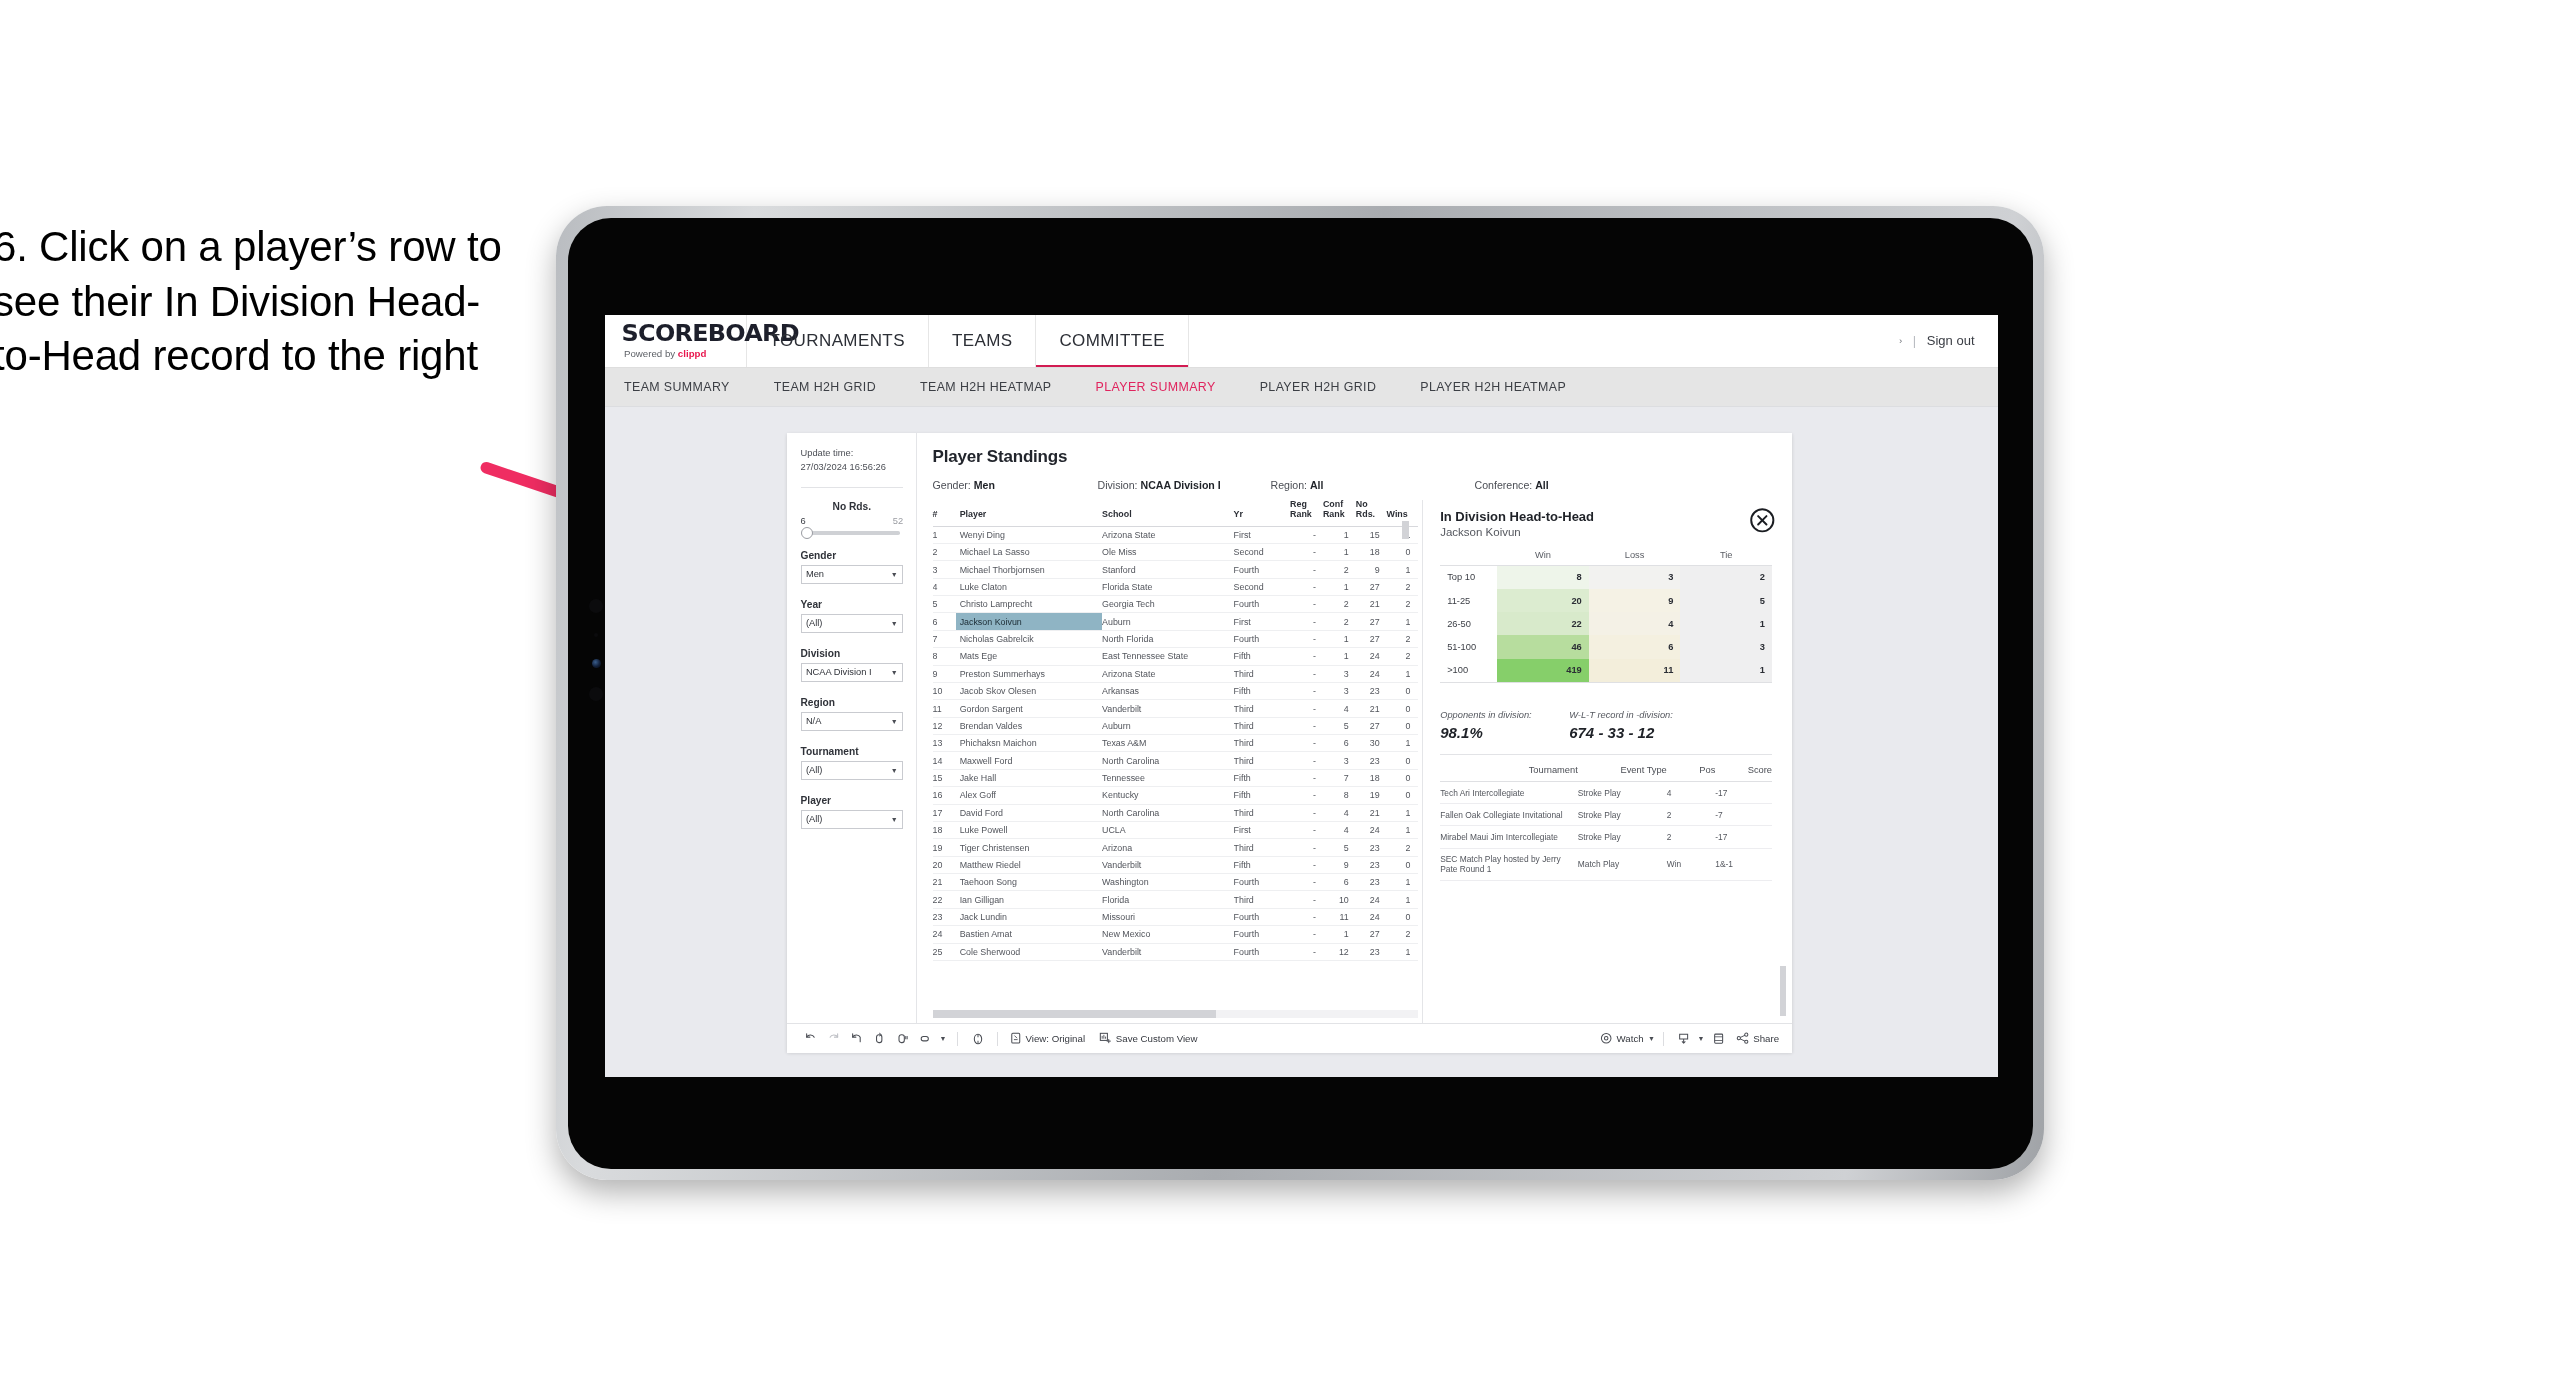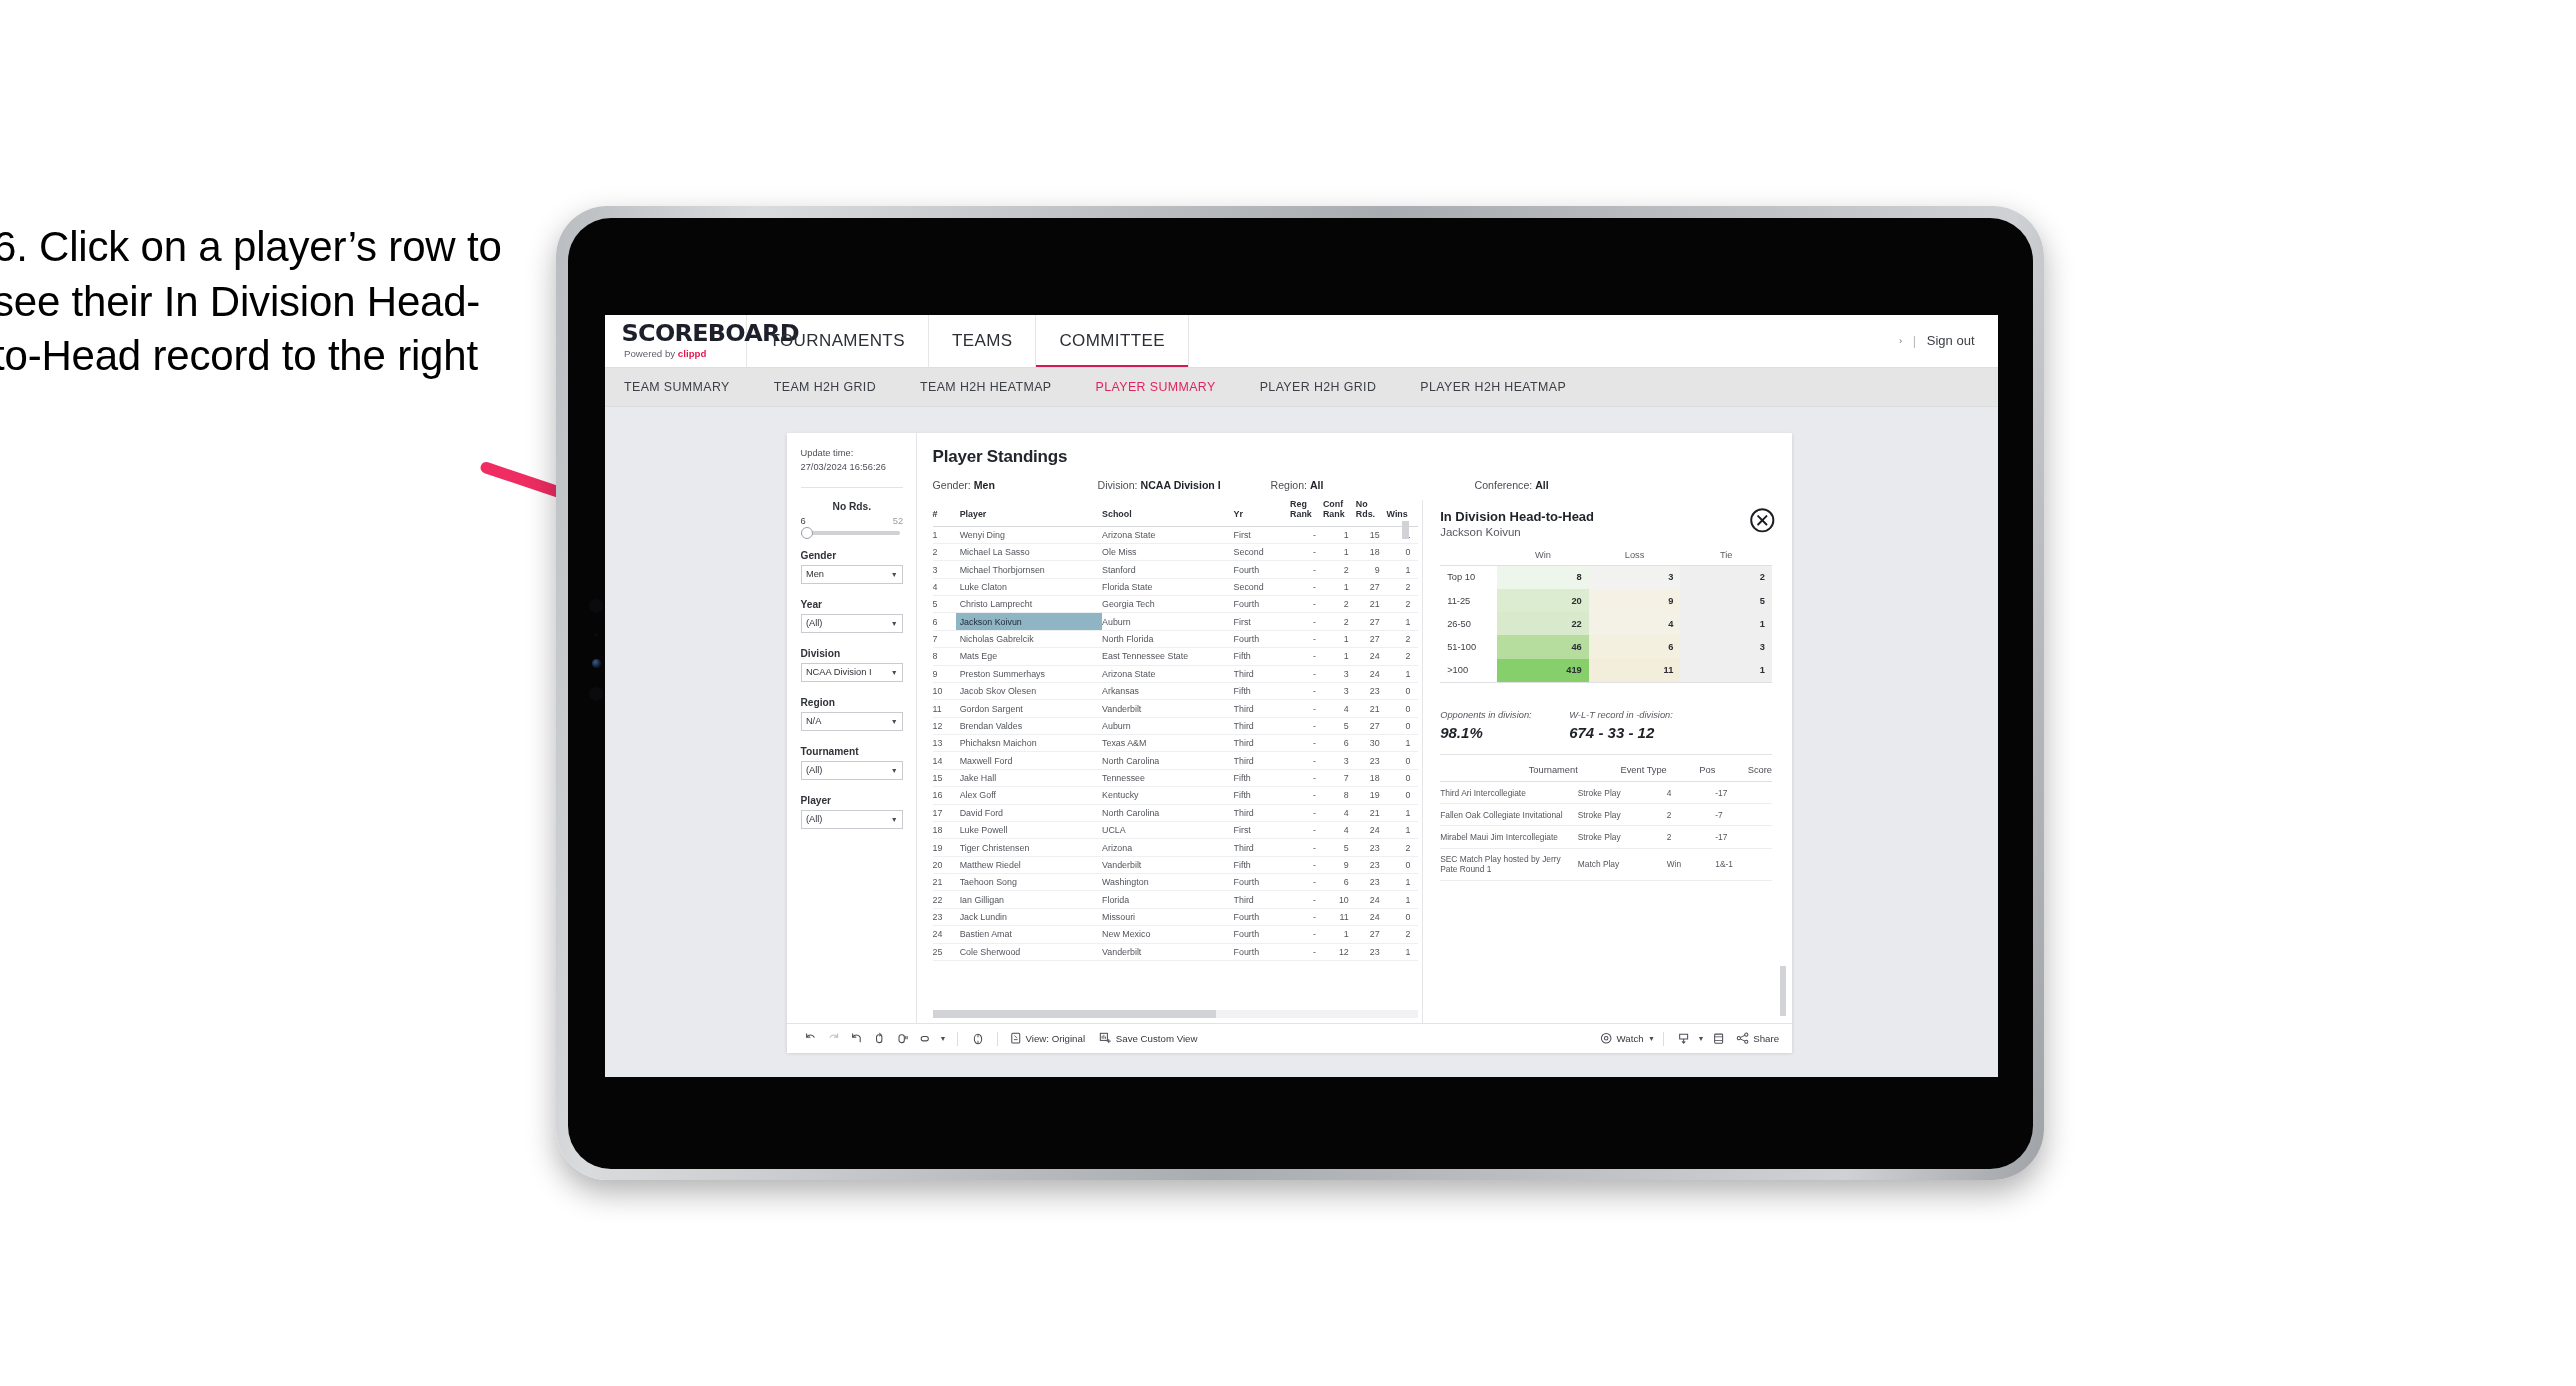--- a/index.html
+++ b/index.html
@@ -703,21 +703,21 @@
                       <thead>
                           <tr>
                         <th>Tournament</th>
                         <th>Event Type</th>
                         <th>Pos</th>
                         <th>Score</th>
                       </tr>
                         </thead>
                       <tbody id="tourn-body">
                           <tr>
-                            <td>Third Ari Intercollegiate</td>
+                            <td>Tech Ari Intercollegiate</td>
                             <td>Stroke Play</td>
                             <td>4</td>
                             <td>-17</td>
                           </tr>
                           <tr>
                             <td>Fallen Oak Collegiate Invitational</td>
                             <td>Stroke Play</td>
                             <td>2</td>
                             <td>-7</td>
                           </tr>

